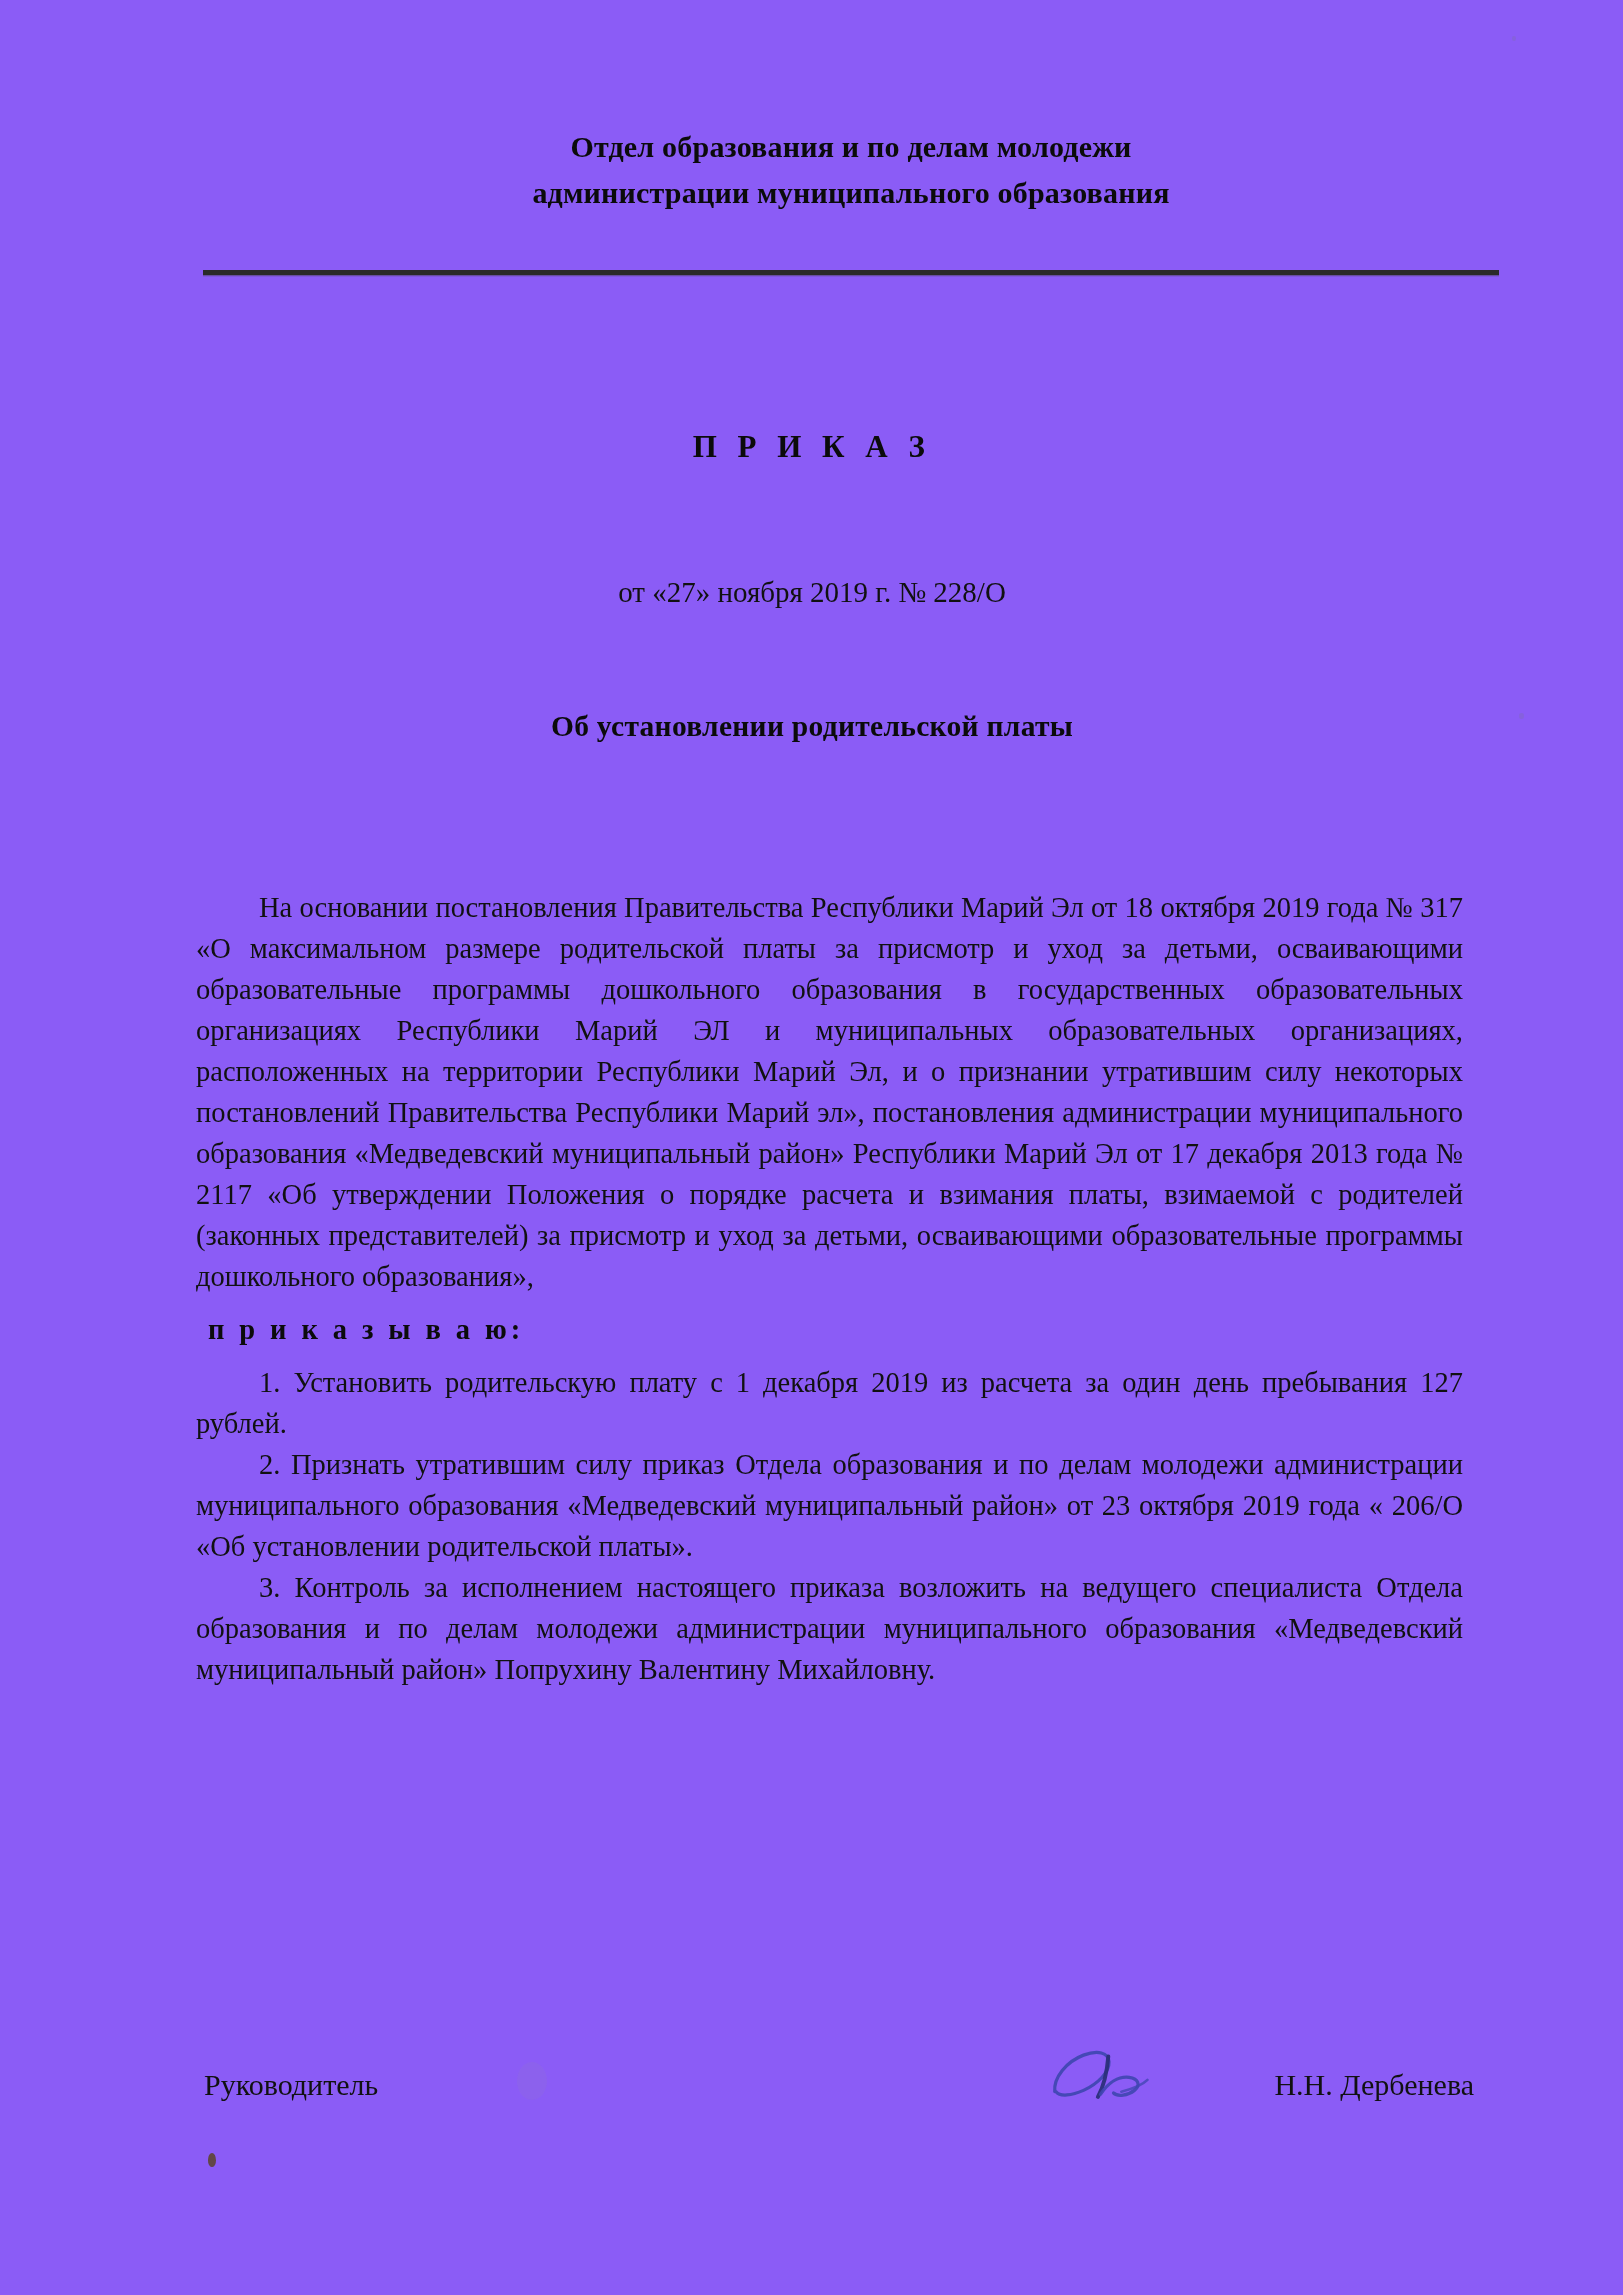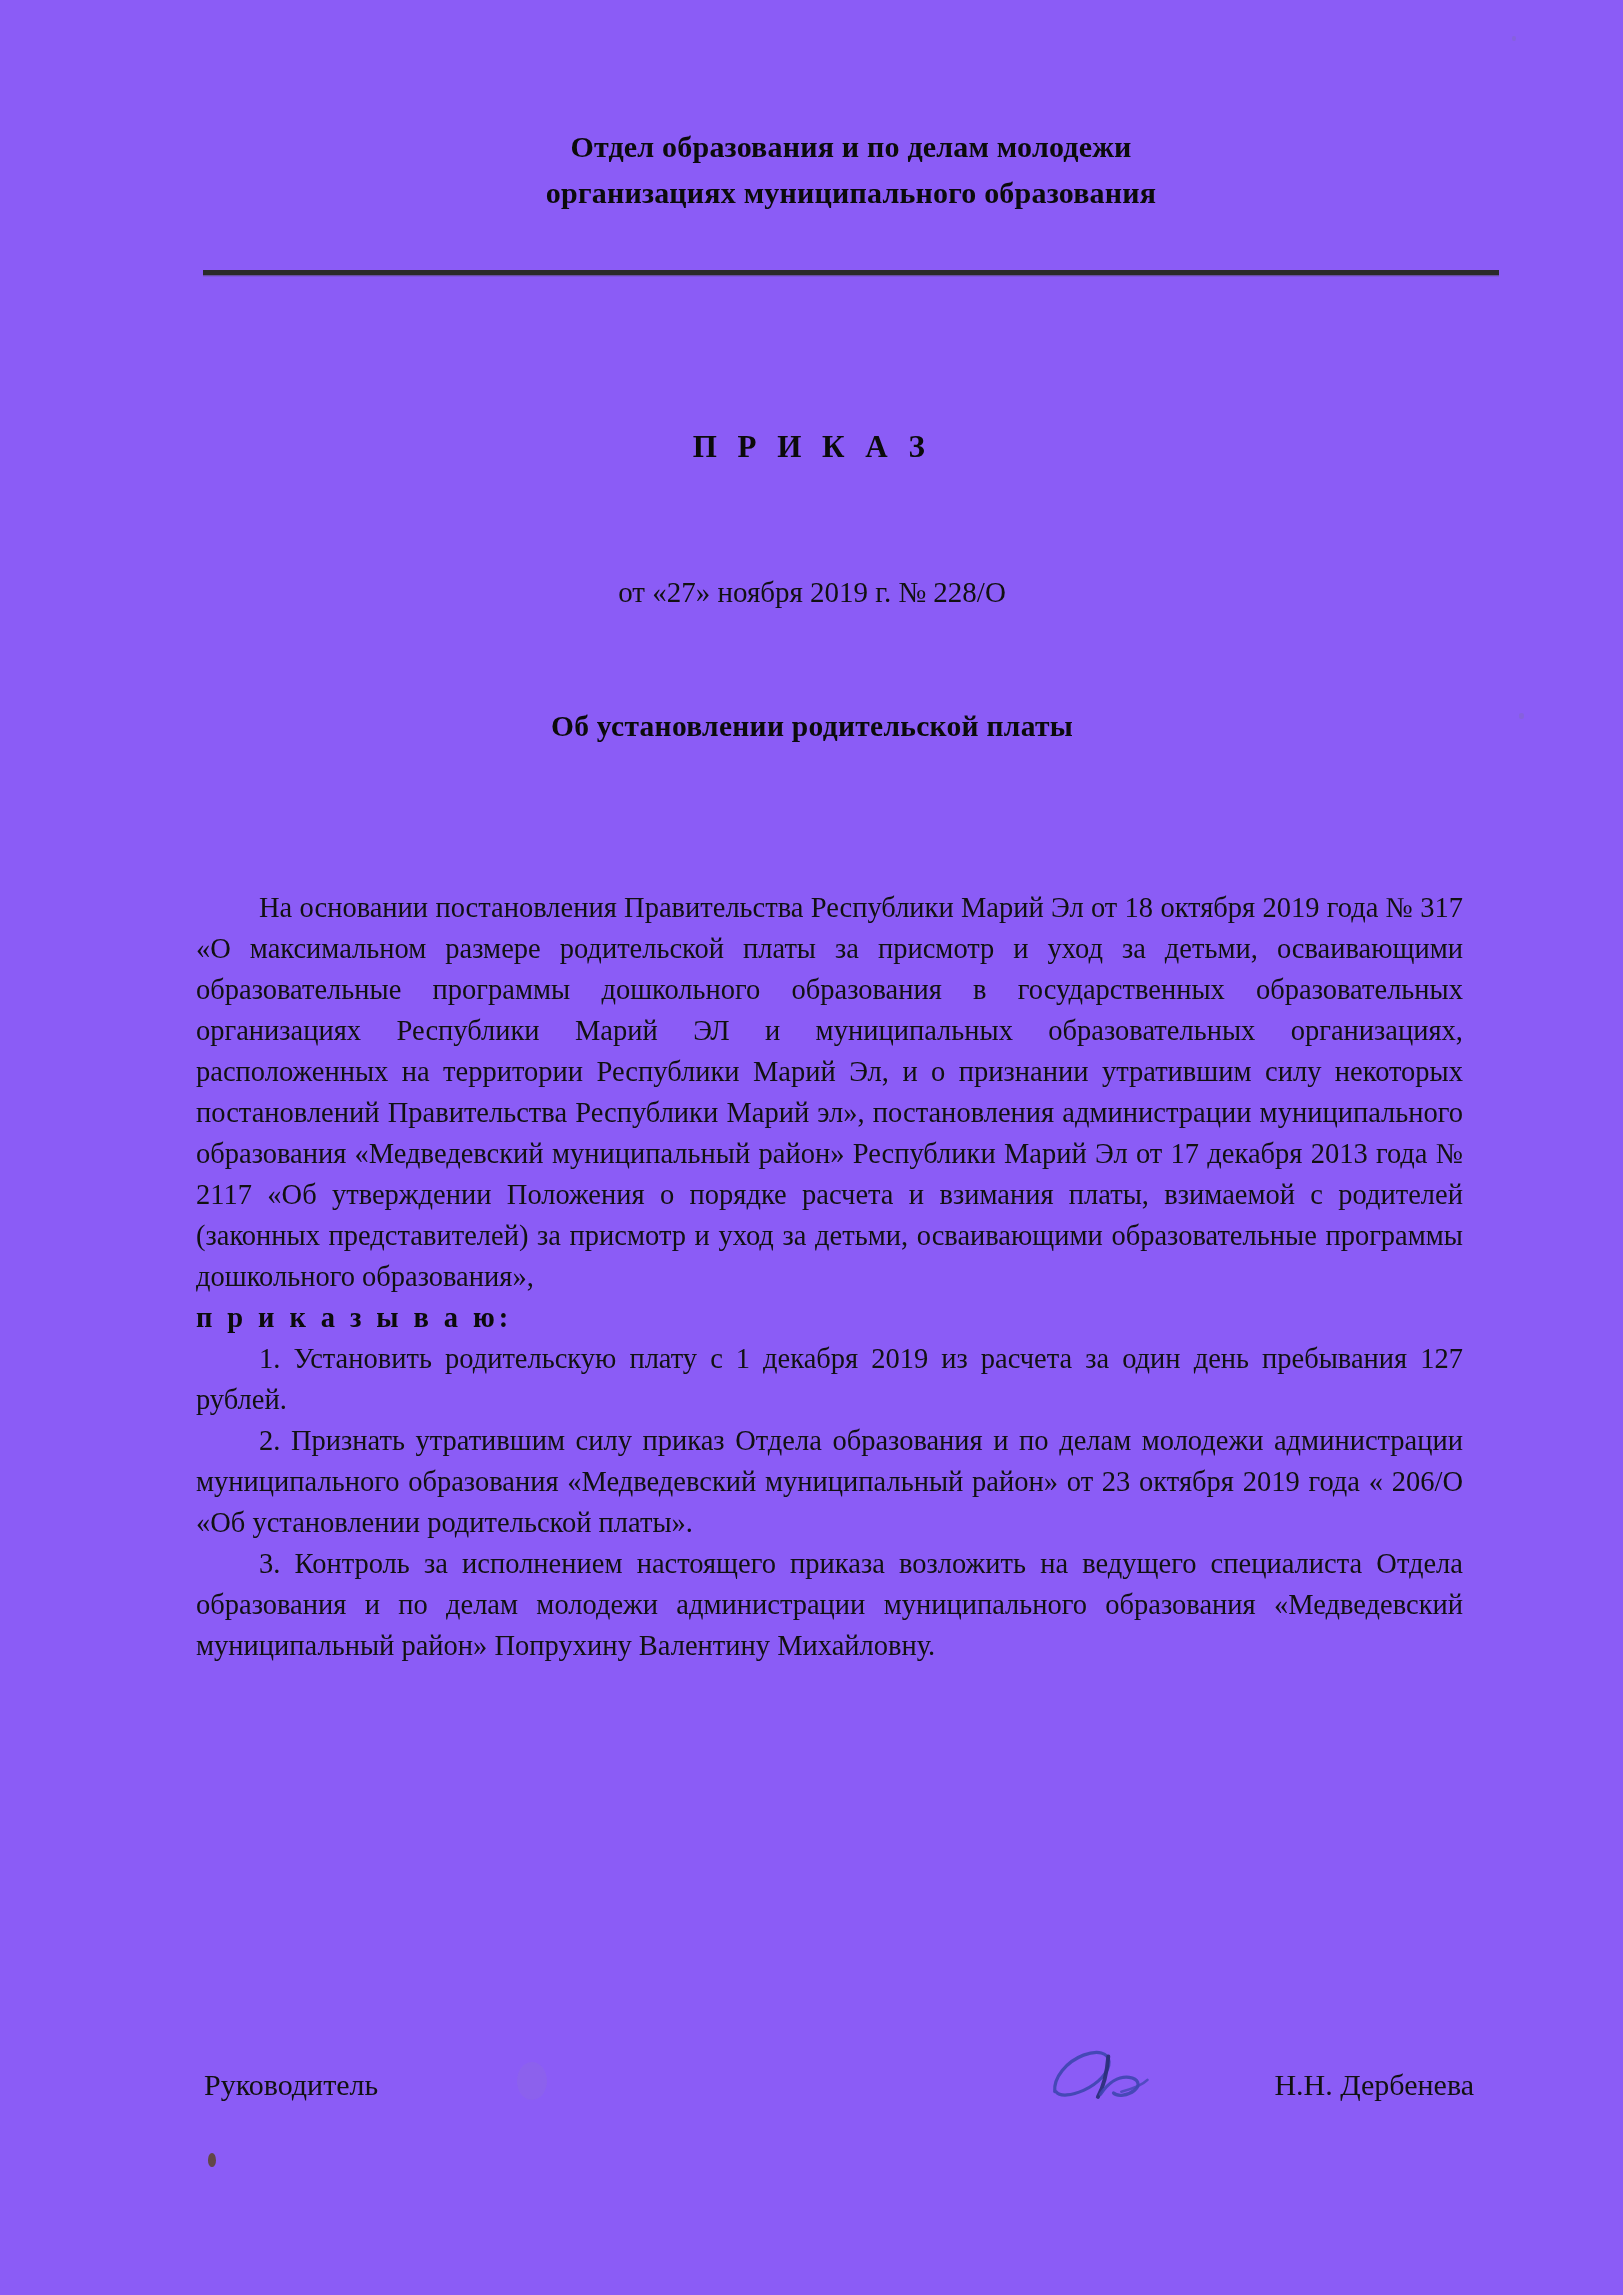--- a/index.html
+++ b/index.html
@@ -92,21 +92,21 @@
     hyphens: none;
   }
   .para.indent {
     text-indent: 63px;
   }
   .order-word {
     font-size: 28.5px;
     line-height: 41px;
     font-weight: bold;
     letter-spacing: 3.9px;
-    margin: 0;
+    margin: 12px;
     color: #0b0b0b;
   }
   
   #signature-row {
     position: absolute;
     left: 204px;
     top: 2068px;
     width: 1270px;
     height: 59px;
   }
@@ -158,21 +158,21 @@
     background: rgba(120,120,130,0.22);
   }
 </style>
 </head>
 <body>
 
 <div id="page">
 
   <div id="letterhead">
     <div class="lh-line">Отдел образования и по делам молодежи</div>
-    <div class="lh-line">организациях муниципального образования</div>
+    <div class="lh-line">администрации муниципального образования</div>
   </div>
   <div id="header-rule"></div>
 
   <div id="doc-type">П Р И К А З</div>
   <div id="doc-date">от «27» ноября  2019 г. № 228/О</div>
   <div id="doc-subject">Об установлении родительской платы</div>
 
   <div id="body-block">
     <p class="para indent">На основании постановления Правительства Республики Марий Эл от 18 октября 2019 года № 317 «О максимальном размере родительской платы за присмотр и уход за детьми, осваивающими образовательные программы дошкольного образования в государственных образовательных организациях Республики Марий ЭЛ и муниципальных образовательных организациях, расположенных на территории Республики Марий Эл, и о признании утратившим силу некоторых постановлений Правительства Республики Марий эл», постановления администрации муниципального образования «Медведевский муниципальный район» Республики Марий Эл от 17 декабря 2013 года № 2117 «Об утверждении Положения о порядке расчета и взимания платы, взимаемой с родителей (законных представителей) за присмотр и уход за детьми, осваивающими образовательные программы дошкольного образования»,</p>
     <p class="order-word">п р и к а з ы в а ю:</p>

